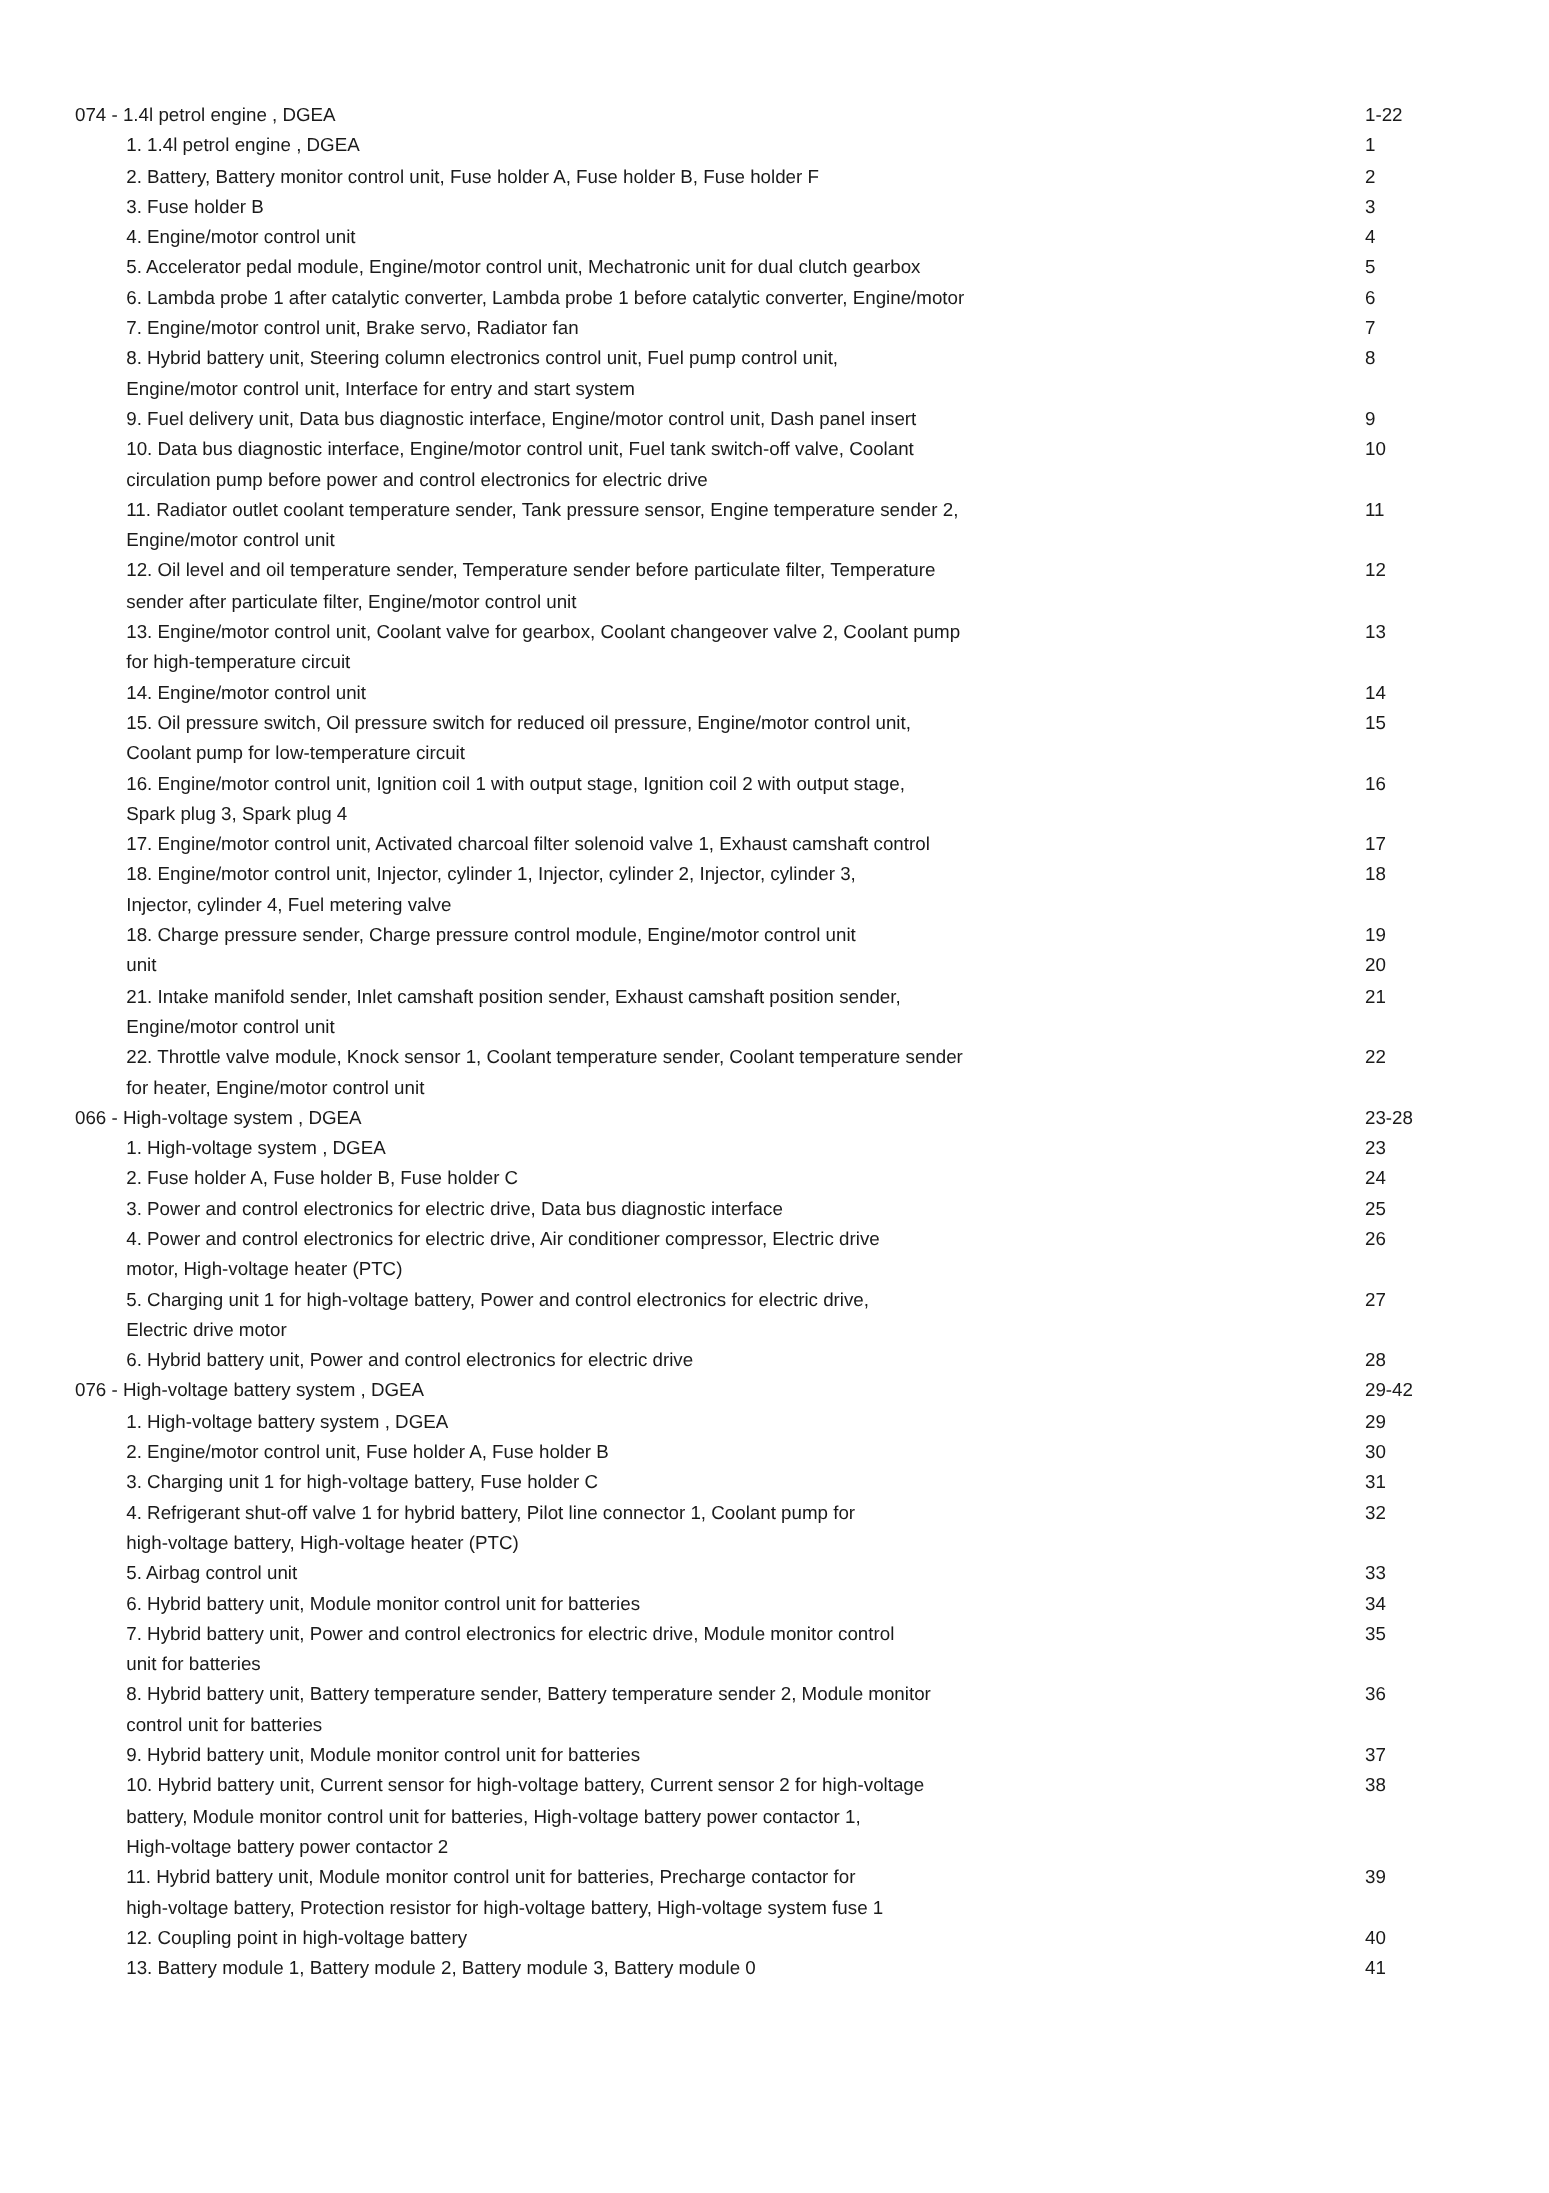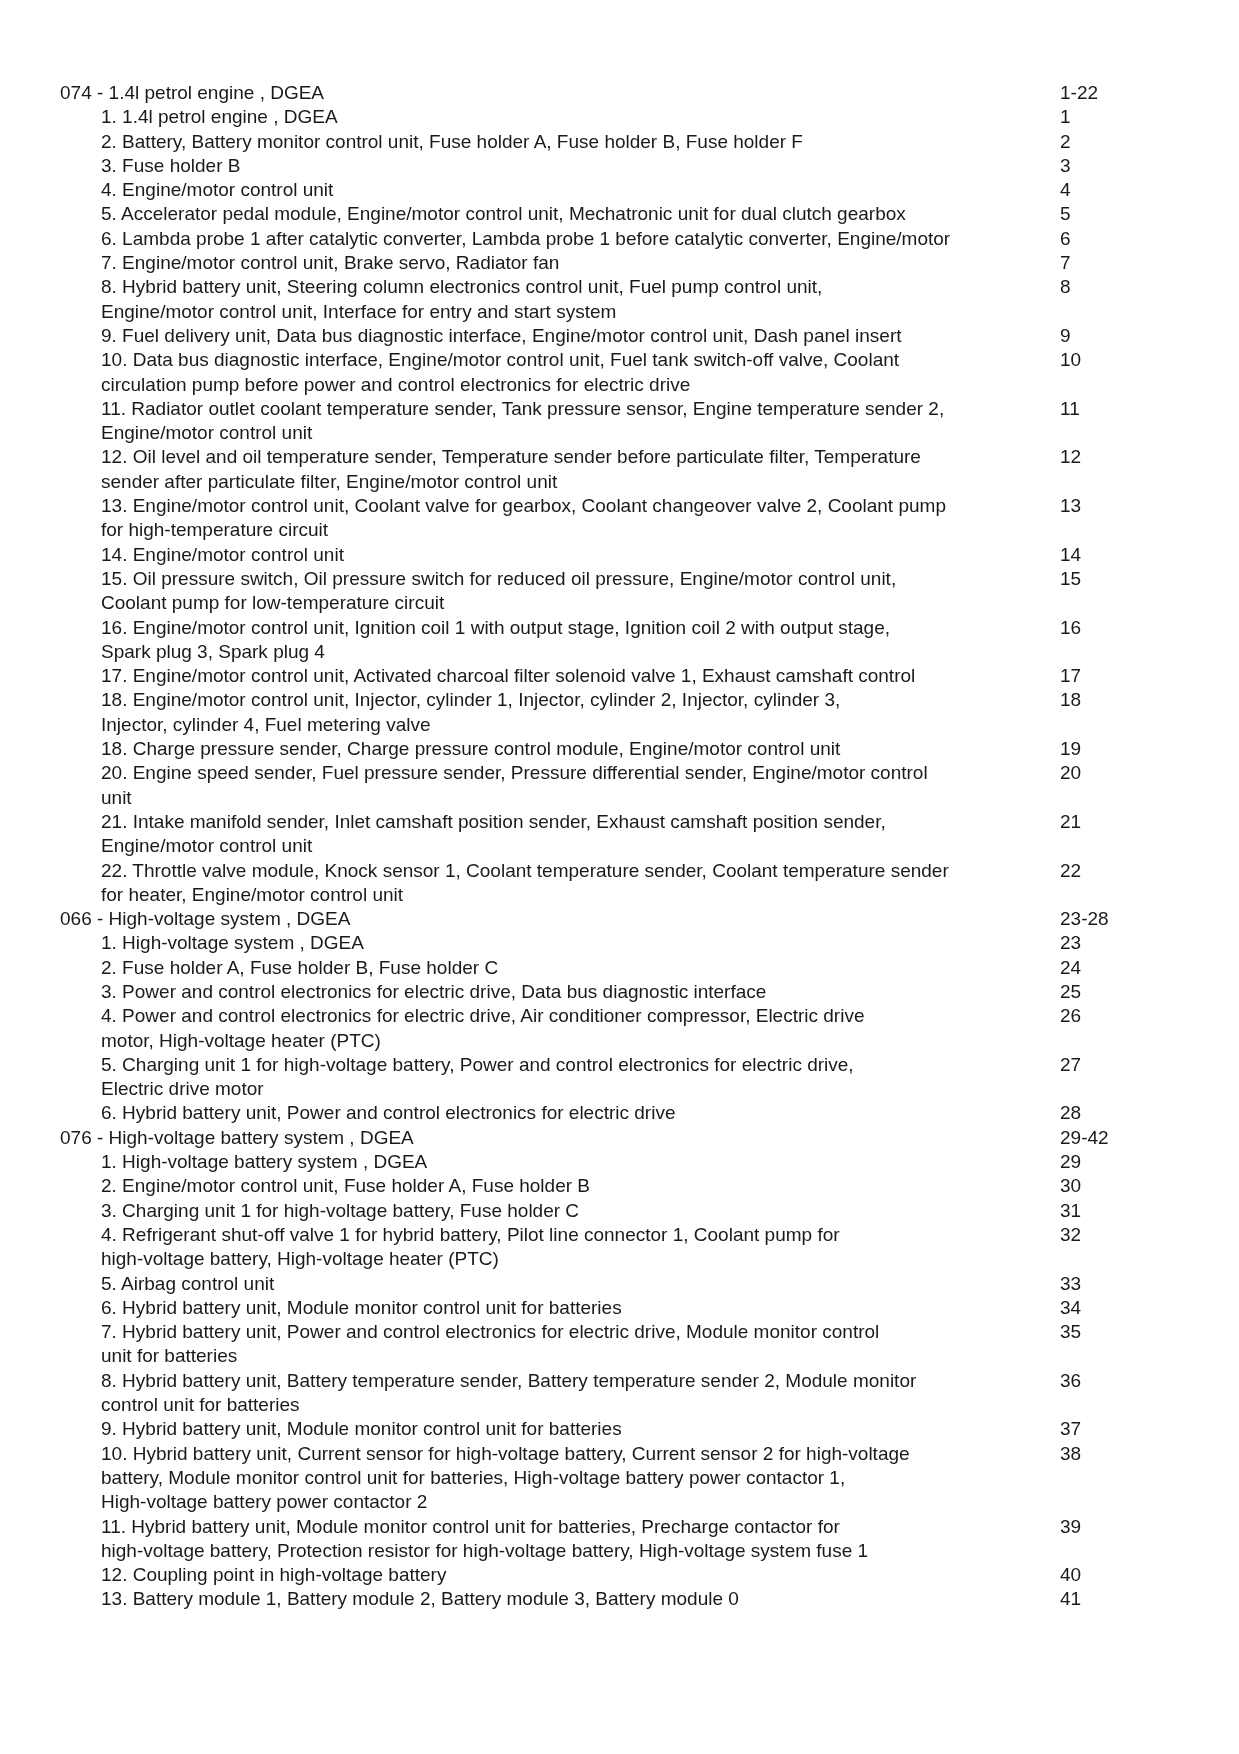--- a/index.html
+++ b/index.html
@@ -1,24 +1,24 @@
 <!DOCTYPE html>
 <html><head>
 <meta charset="utf-8">
 <style>
   html, body { margin: 0; padding: 0; background: #ffffff; }
   body {
     width: 1239px; height: 1754px; overflow: hidden; position: relative;
     font-family: "Liberation Sans", sans-serif; color: #1a1a1a;
   }
   #toc { position: absolute; left: 60px; top: 81px; width: 1110px; }
-  .row { display: flex; font-size: 19px; line-height: 24.3px; }
+  .row { display: flex; font-size: 15px; line-height: 24.3px; }
   .row .txt { width: 1000px; }
   .row.item .txt { padding-left: 41px; width: 959px; }
-  .row .pg { flex: 1; text-align: left; white-space: nowrap; }
+  .row .pg { flex: 1; text-align: left; white-space: nowrap; margin-left: 32px; }
   .row .txt span.line { display: block; white-space: nowrap; }
 </style>
 </head>
 <body>
 
 <div id="toc">
     <div class="row section">
       <div class="txt">
         <span class="line">074 -  1.4l petrol engine , DGEA</span>
       </div>
@@ -141,21 +141,20 @@
       <div class="pg">18</div>
     </div>
     <div class="row item">
       <div class="txt">
         <span class="line">18. Charge pressure sender, Charge pressure control module, Engine/motor control unit</span>
       </div>
       <div class="pg">19</div>
     </div>
     <div class="row item">
       <div class="txt">
-        <span class="line">20. Engine speed sender, Fuel pressure sender, Pressure differential sender, Engine/motor control</span>
         <span class="line">unit</span>
       </div>
       <div class="pg">20</div>
     </div>
     <div class="row item">
       <div class="txt">
         <span class="line">21. Intake manifold sender, Inlet camshaft position sender, Exhaust camshaft position sender,</span>
         <span class="line">Engine/motor control unit</span>
       </div>
       <div class="pg">21</div>

